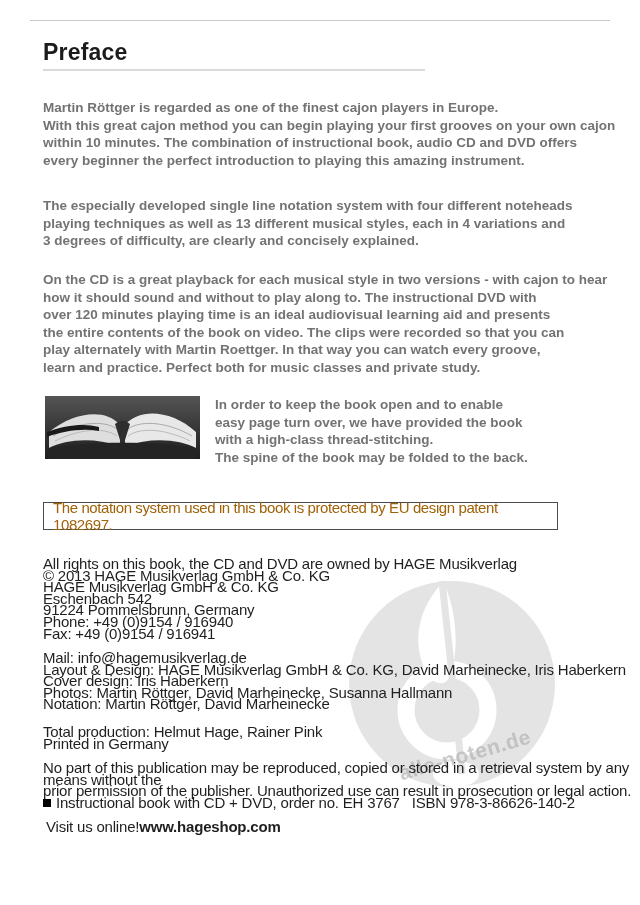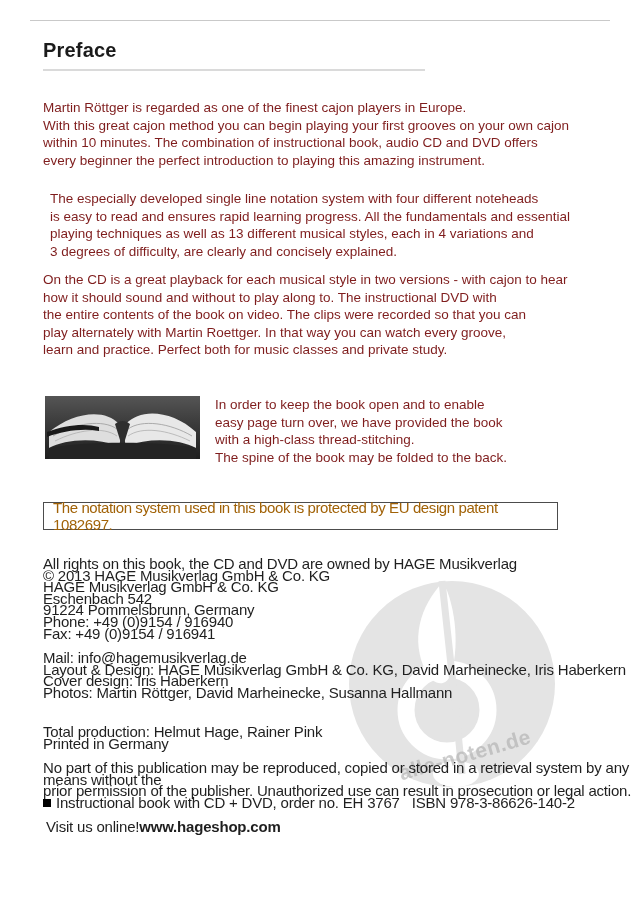--- a/index.html
+++ b/index.html
@@ -5,26 +5,26 @@
   html,body { margin:0; padding:0; background:#ffffff; }
   .page {
     position:relative; width:640px; height:905px; background:#ffffff;
     font-family:"Liberation Sans", sans-serif; color:#262626; overflow:hidden;
   }
   .abs { position:absolute; }
   .content { position:absolute; inset:0; z-index:2; }
   .watermark { position:absolute; inset:0; z-index:1; }
 
   .rule-top { top:20px; left:30px; width:580px; height:1px; background:#c9c9c9; }
-  .heading { top:39px; left:43px; font-size:20px; font-weight:bold; color:#1b1b1b; letter-spacing:0.2px; }
+  .heading { top:39px; left:43px; font-size:23px; font-weight:bold; color:#1b1b1b; letter-spacing:0.2px; }
   .rule-heading { top:69px; left:43px; width:382px; height:2px; background:#dadada; }
 
-  .body-text { font-size:13.5px; line-height:17.6px; color:#7f1d1d; }
+  .body-text { font-size:13.5px; line-height:17.6px; color:#737373;font-weight:bold; }
   .para-1 { top:99px;  left:43px; }
-  .para-2 { top:190px; left:43px;margin-left:7px; }
+  .para-2 { top:197px; left:43px; }
   .para-3 { top:271px; left:43px; }
 
   .book-photo { top:396px; left:45px; width:155px; height:63px; }
   .binding-text { top:396px; left:215px; }
 
   .patent-box {
     top:502px; left:43px; width:504px; height:26px;
     border:1.5px solid #4c4c4c; display:flex; align-items:center; padding-left:9px;
     font-size:15px; letter-spacing:-0.4px; color:#a16207;
   }
@@ -75,28 +75,28 @@
 
     <div class="abs body-text para-1">
         <div>Martin Röttger is regarded as one of the finest cajon players in Europe.</div>
         <div>With this great cajon method you can begin playing your first grooves on your own cajon</div>
         <div>within 10 minutes. The combination of instructional book, audio CD and DVD offers</div>
         <div>every beginner the perfect introduction to playing this amazing instrument.</div>
       </div>
 
     <div class="abs body-text para-2">
         <div>The especially developed single line notation system with four different noteheads</div>
-        <div>is easy to read and ensures rapid learning progress. All the fundamentals and essential</div>
         <div>playing techniques as well as 13 different musical styles, each in 4 variations and</div>
         <div>3 degrees of difficulty, are clearly and concisely explained.</div>
       </div>
 
     <div class="abs body-text para-3">
         <div>On the CD is a great playback for each musical style in two versions - with cajon to hear</div>
         <div>how it should sound and without to play along to. The instructional DVD with</div>
+        <div>over 120 minutes playing time is an ideal audiovisual learning aid and presents</div>
         <div>the entire contents of the book on video. The clips were recorded so that you can</div>
         <div>play alternately with Martin Roettger. In that way you can watch every groove,</div>
         <div>learn and practice. Perfect both for music classes and private study.</div>
       </div>
 
     <svg class="abs book-photo" viewBox="0 0 155 63">
       <defs>
         <linearGradient id="bg" x1="0" y1="0" x2="0" y2="1">
           <stop offset="0" stop-color="#555555"></stop>
           <stop offset="0.45" stop-color="#3a3a3a"></stop>
@@ -134,20 +134,21 @@
         <div>91224 Pommelsbrunn, Germany</div>
         <div>Phone: +49 (0)9154 / 916940</div>
         <div>Fax: +49 (0)9154 / 916941</div>
       </div>
 
     <div class="abs small imprint-b">
         <div>Mail: info@hagemusikverlag.de</div>
         <div>Layout &amp; Design: HAGE Musikverlag GmbH &amp; Co. KG, David Marheinecke, Iris Haberkern</div>
         <div>Cover design: Iris Haberkern</div>
         <div>Photos: Martin Röttger, David Marheinecke, Susanna Hallmann</div>
+        <div>Notation: Martin Röttger, David Marheinecke</div>
       </div>
 
     <div class="abs small imprint-d">
         <div>No part of this publication may be reproduced, copied or stored in a retrieval system by any means without the</div>
         <div>prior permission of the publisher. Unauthorized use can result in prosecution or legal action.</div>
       </div>
 
     <div class="abs small imprint-c">
         <div>Total production: Helmut Hage, Rainer Pink</div>
         <div>Printed in Germany</div>

